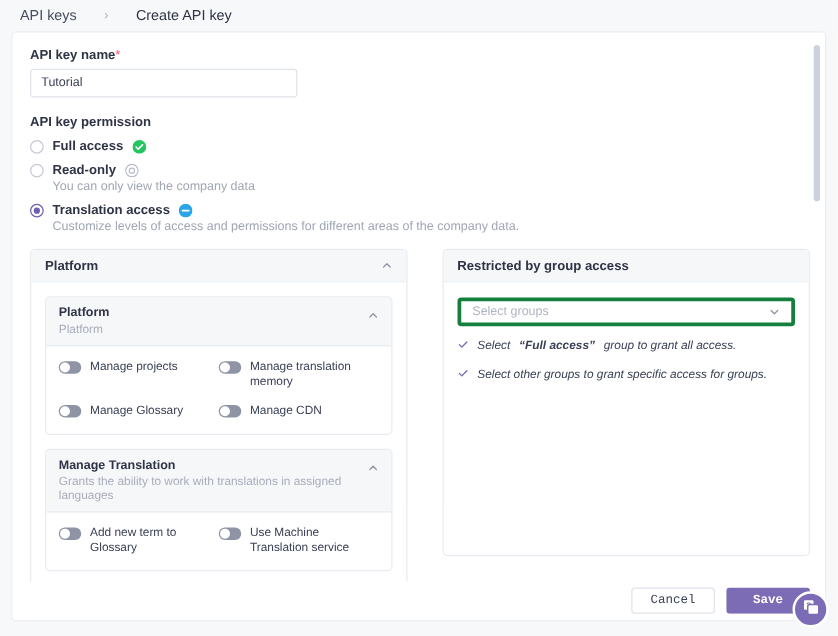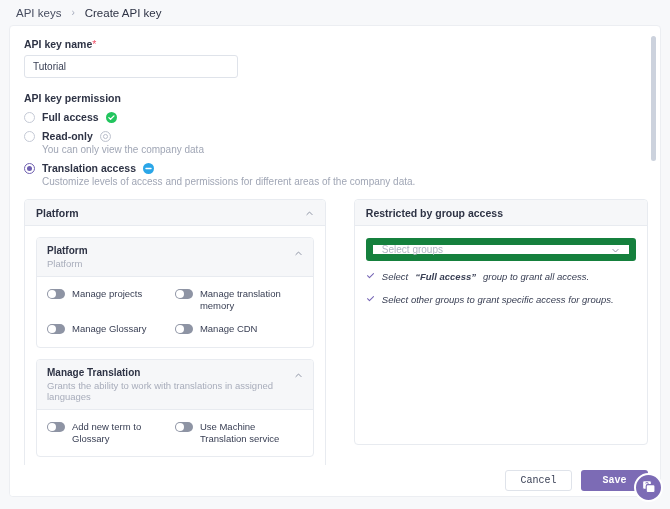--- a/index.html
+++ b/index.html
@@ -14,21 +14,21 @@
     color: #2e3345;
     -webkit-font-smoothing: antialiased;
   }
 
   
   .breadcrumb {
     height: 25px;
     padding: 0 16px;
     display: flex;
     align-items: center;
-    gap: 10px;
+    gap: 22px;
     background: #f7f8fa;
   }
   .bc-link { font-size: 11.5px; color: #4d5костей; }
   .bc-link { color: #474d60; cursor: pointer; }
   .bc-sep { color: #a7adbd; font-size: 10px; }
   .bc-current { font-size: 11.5px; color: #2e3345; }
 
   
   .sheet {
     position: absolute;
@@ -243,21 +243,21 @@
   }
   .toggle-label {
     font-size: 9.5px;
     color: #3a4055;
     line-height: 1.25;
   }
 
   
   .select-box {
     height: 23px;
-    border: 7px solid #15803d;
+    border: 3px solid #15803d;
     border-radius: 3px;
     background: #fff;
     display: flex;
     align-items: center;
     justify-content: space-between;
     padding: 0 9px;
   }
   .select-placeholder { font-size: 10px; color: #b0b5c3; }
   .chev-down { width: 9px; height: 9px; color: #8d93a3; }
 

